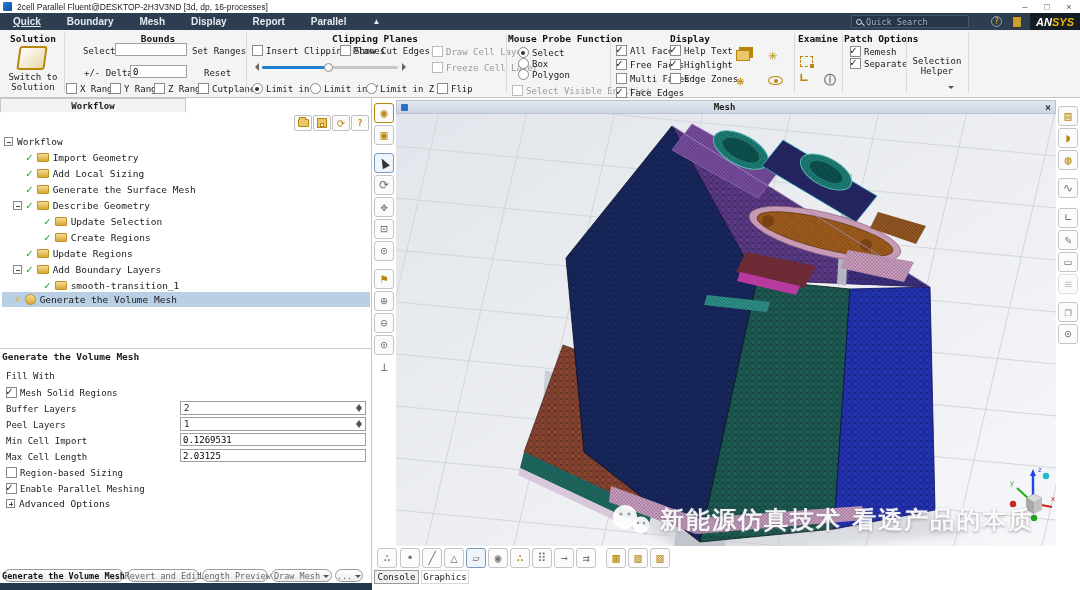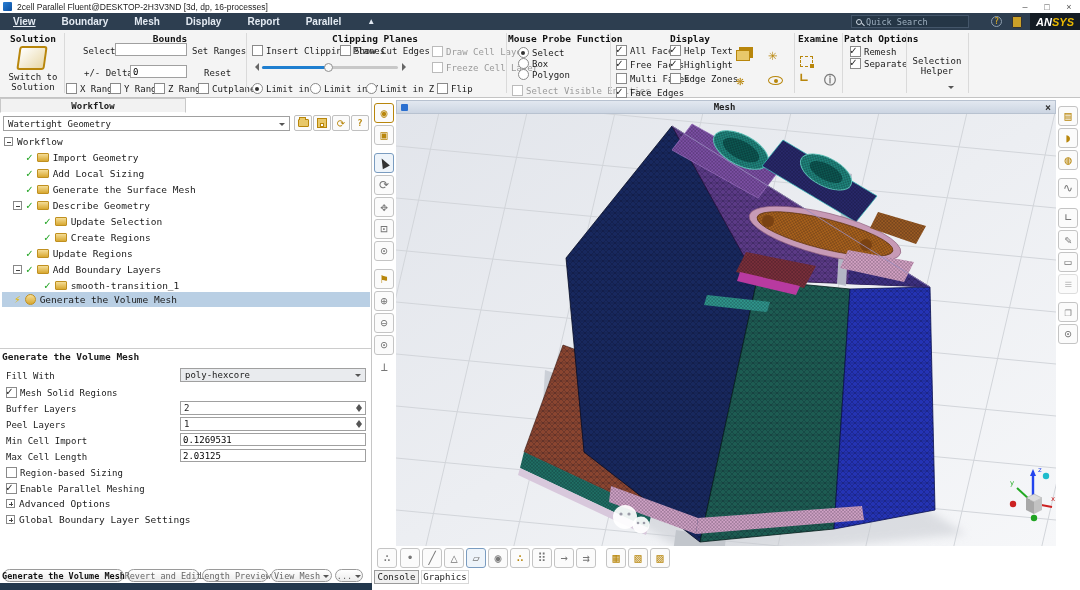--- a/index.html
+++ b/index.html
@@ -98,21 +98,21 @@
   <div class="abs titlebar">
     <div class="appicon"></div>
     <div class="titletxt">2cell Parallel Fluent@DESKTOP-2H3V3ND  [3d, dp, 16-processes]</div>
     <div style="flex:1"></div>
     <div class="winbtn">–</div>
     <div class="winbtn">□</div>
     <div class="winbtn">×</div>
   </div>
 
   <div class="abs menubar">
-    <span class="mi first">View</span>
+    <span class="mi first">Quick</span>
     <span class="mi">Boundary</span>
     <span class="mi">Mesh</span>
     <span class="mi">Display</span>
     <span class="mi">Report</span>
     <span class="mi">Parallel</span>
     <span class="mi" style="font-size:8px">▲</span>
     <div style="flex:1"></div>
     <div class="searchbox">
       <span class="mag"></span>
       <span class="searchph">Quick Search</span>
@@ -128,21 +128,21 @@
       </div>
   </div>
 
   <div class="abs ribbon">
 
     <div class="abs gt" style="left:4px;top:3px;width:58px">Solution</div>
     <div class="abs" style="left:18px;top:16px;width:28px;height:24px;border:2px solid #b8860b;border-radius:3px;transform:skewX(-8deg);background:linear-gradient(135deg,#fff,#e8d8a8)"></div>
     <div class="abs" style="left:8px;top:42px;width:50px;text-align:center;line-height:10px">Switch to Solution</div>
     <div class="vd" style="left:64px"></div>
 
-    <div class="abs gt" style="left:100px;top:3px;width:140px">Bounds</div>
+    <div class="abs gt" style="left:88px;top:3px;width:140px">Bounds</div>
     <span class="abs lbl" style="left:83px;top:16px">Selection</span>
     <input class="inp" style="left: 115px; top: 13px; width: 72px;">
     <span class="abs lbl" style="left:192px;top:16px">Set Ranges</span>
     <span class="abs lbl" style="left:84px;top:38px">+/- Delta</span>
     <input class="inp" style="left: 130px; top: 35px; width: 57px;" value="0">
     <span class="abs lbl" style="left:204px;top:38px">Reset</span>
     <span class="cb" style="left:66px;top:53px">X Range</span>
     <span class="cb" style="left:110px;top:53px">Y Range</span>
     <span class="cb" style="left:154px;top:53px">Z Range</span>
     <span class="cb" style="left:198px;top:53px">Cutplanes</span>
@@ -198,24 +198,20 @@
 
     <div class="abs" style="left:908px;top:26px;width:58px;text-align:center;line-height:10px">Selection Helper</div>
     <span class="abs car" style="left:948px;top:52px"></span>
     <div class="vd" style="left:968px"></div>
   </div>
 
   <div class="abs" style="left:371px;top:98px;width:1px;height:485px;background:#c6c6c6"></div>
 
   <div class="ptab" style="left:0;top:98px;width:186px;background:#f2f2f2;border-bottom:1px solid #fff;font-weight:bold">Workflow</div>
 
-  <div class="sel" style="left:3px;top:116px;width:287px;height:15px">
-    <span>Watertight Geometry</span>
-      <span class="car"></span>
-  </div>
   <div class="toolsm" style="left:294px;top:115px">
       <span class="folder"></span>
     </div>
   <div class="toolsm" style="left:313px;top:115px">
       <span class="savei"></span>
     </div>
   <div class="toolsm" style="left:332px;top:115px">
       <span>⟳</span>
     </div>
   <div class="toolsm" style="left:351px;top:115px">
@@ -277,24 +273,20 @@
     <span style="color:#e8b800;font-size:11px">⚡</span>
     <span class="ticon rnd"></span>
     <span>Generate the Volume Mesh</span>
   </div>
 
   <div class="abs" style="left:0;top:348px;width:371px;height:1px;background:#cccccc"></div>
 
   <div class="abs" style="left:2px;top:351px;font-weight:bold;font-size:9.5px">Generate the Volume Mesh</div>
 
   <span class="abs lbl" style="left:6px;top:371px">Fill With</span>
-  <div class="sel selgray" style="left:180px;top:368px;width:186px;height:14px">
-    <span>poly-hexcore</span>
-      <span class="car"></span>
-  </div>
   <span class="cb on" style="left:6px;top:387px;position:absolute">Mesh Solid Regions</span>
   <span class="abs lbl" style="left:6px;top:404px">Buffer Layers</span>
   <div class="spin" style="left:180px;top:401px;width:186px;height:14px">
     <span>2</span>
     <span class="sarrs">
         <i class="up"></i>
         <i class="dn"></i>
       </span>
   </div>
   <span class="abs lbl" style="left:6px;top:420px">Peel Layers</span>
@@ -308,30 +300,26 @@
   <span class="abs lbl" style="left:6px;top:436px">Min Cell Import</span>
   <input class="inp" style="left: 180px; top: 433px; width: 186px;" value="0.1269531">
   <span class="abs lbl" style="left:6px;top:452px">Max Cell Length</span>
   <input class="inp" style="left: 180px; top: 449px; width: 186px;" value="2.03125">
   <span class="cb" style="left:6px;top:467px">Region-based Sizing</span>
   <span class="cb on" style="left:6px;top:483px">Enable Parallel Meshing</span>
   <div class="trow" style="left:6px;top:496px">
     <span class="plusbox"></span>
     <span>Advanced Options</span>
   </div>
-  <div class="trow" style="left:6px;top:512px">
-    <span class="plusbox"></span>
-    <span>Global Boundary Layer Settings</span>
-  </div>
 
   <div class="btn strong" style="left:3px;top:569px;width:121px;height:13px">Generate the Volume Mesh</div>
   <div class="btn" style="left:127px;top:569px;width:72px;height:13px">Revert and Edit</div>
   <div class="btn" style="left:202px;top:569px;width:66px;height:13px">Length Preview</div>
   <div class="btn" style="left:271px;top:569px;width:61px;height:13px">
-      <span>View Mesh</span>
+      <span>Draw Mesh</span>
       <span class="car"></span>
     </div>
   <div class="btn" style="left:335px;top:569px;width:28px;height:13px">
       <span>...</span>
       <span class="car"></span>
     </div>
   <div class="darkstrip"></div>
 
   <div class="tabbtn" style="left:374px;top:570px;width:45px;border:1px solid #9a9a9a;background:#f0f0f0">Console</div>
   <div class="tabbtn" style="left:421px;top:570px;width:48px;border:1px solid #d8d8d8;background:#ffffff">Graphics</div>
@@ -502,20 +490,21 @@
     
     <div class="wm">
       <svg width="42" height="32">
         <circle cx="15" cy="13" r="12" fill="rgba(255,255,255,.92)"></circle>
         <circle cx="31" cy="21" r="8.5" fill="rgba(255,255,255,.92)"></circle>
         <circle cx="11" cy="10" r="1.6" fill="rgba(140,140,155,.85)"></circle>
           <circle cx="19" cy="10" r="1.6" fill="rgba(140,140,155,.85)"></circle>
         <circle cx="28" cy="19" r="1.3" fill="rgba(140,140,155,.85)"></circle>
           <circle cx="34" cy="19" r="1.3" fill="rgba(140,140,155,.85)"></circle>
       </svg>
+      <span class="wmtxt">新能源仿真技术 看透产品的本质</span>
     </div>
   </div>
 
   <div class="tool" style="left:1058px;top:106px">▤</div>
   <div class="tool" style="left:1058px;top:128px">◗</div>
   <div class="tool" style="left:1058px;top:150px">◍</div>
   <div class="tool gray" style="left:1058px;top:178px">∿</div>
   <div class="tool gray" style="left:1058px;top:208px">∟</div>
   <div class="tool gray" style="left:1058px;top:230px">✎</div>
   <div class="tool gray" style="left:1058px;top:252px">▭</div>

